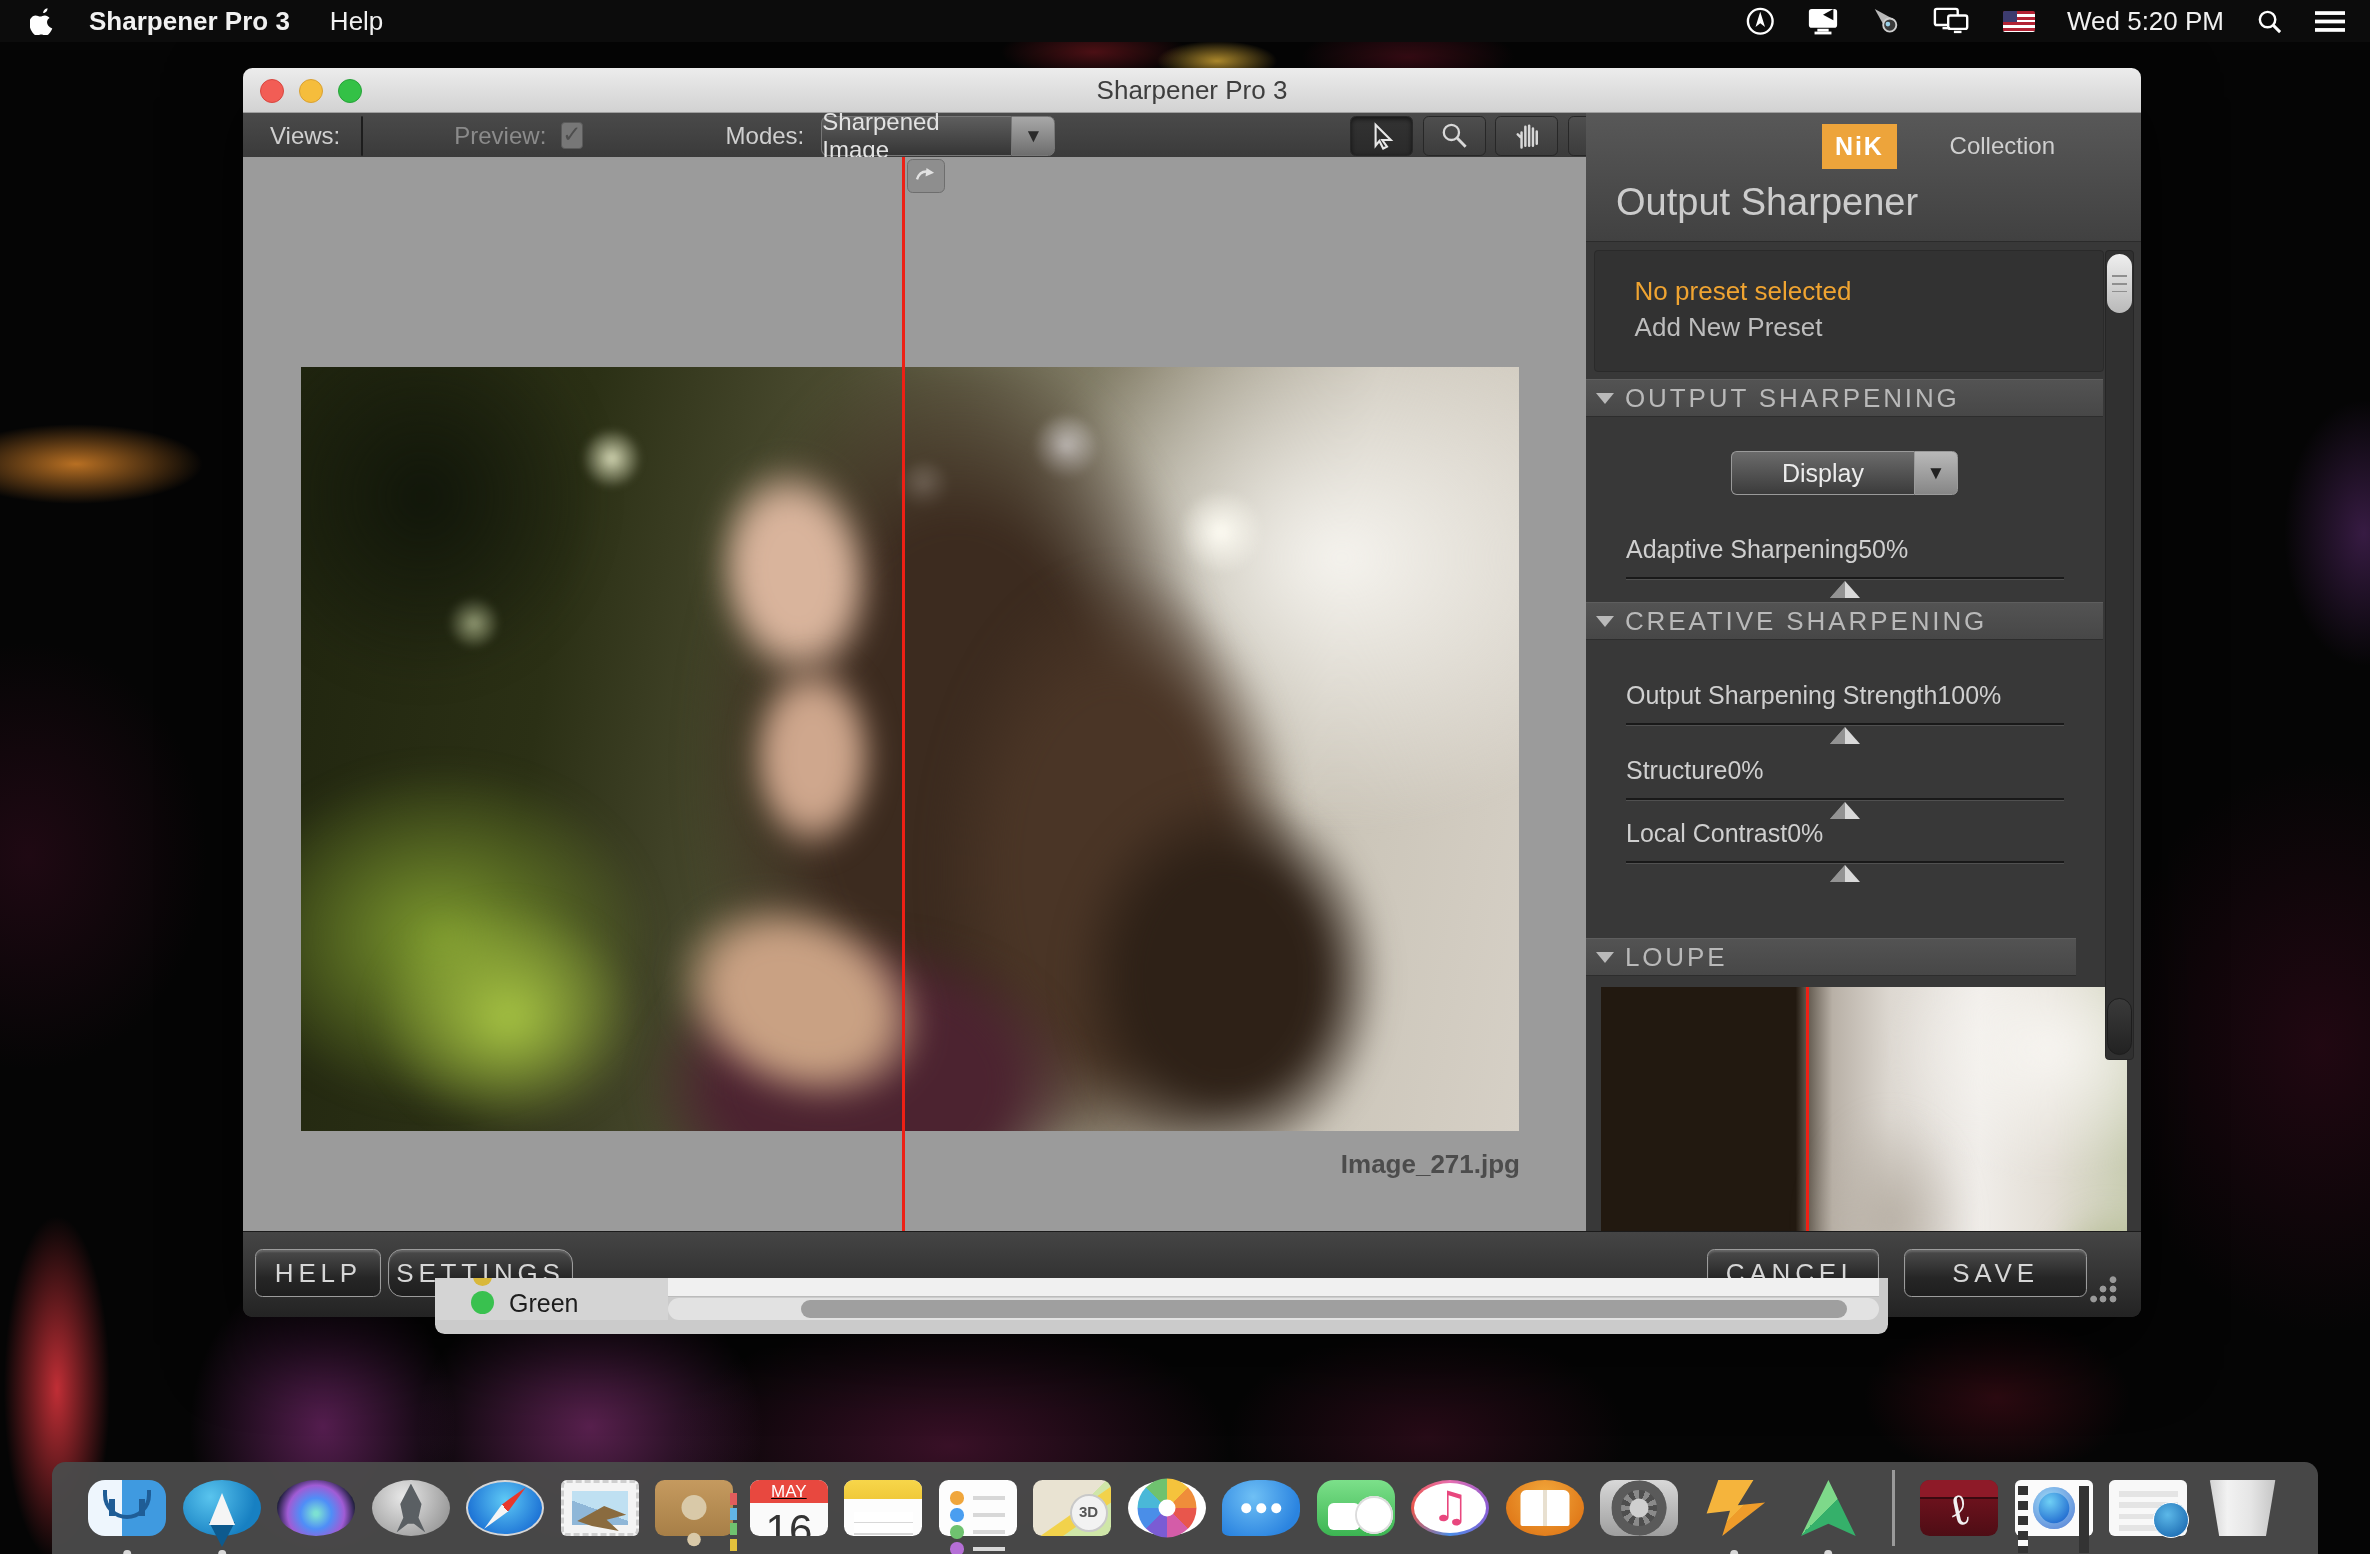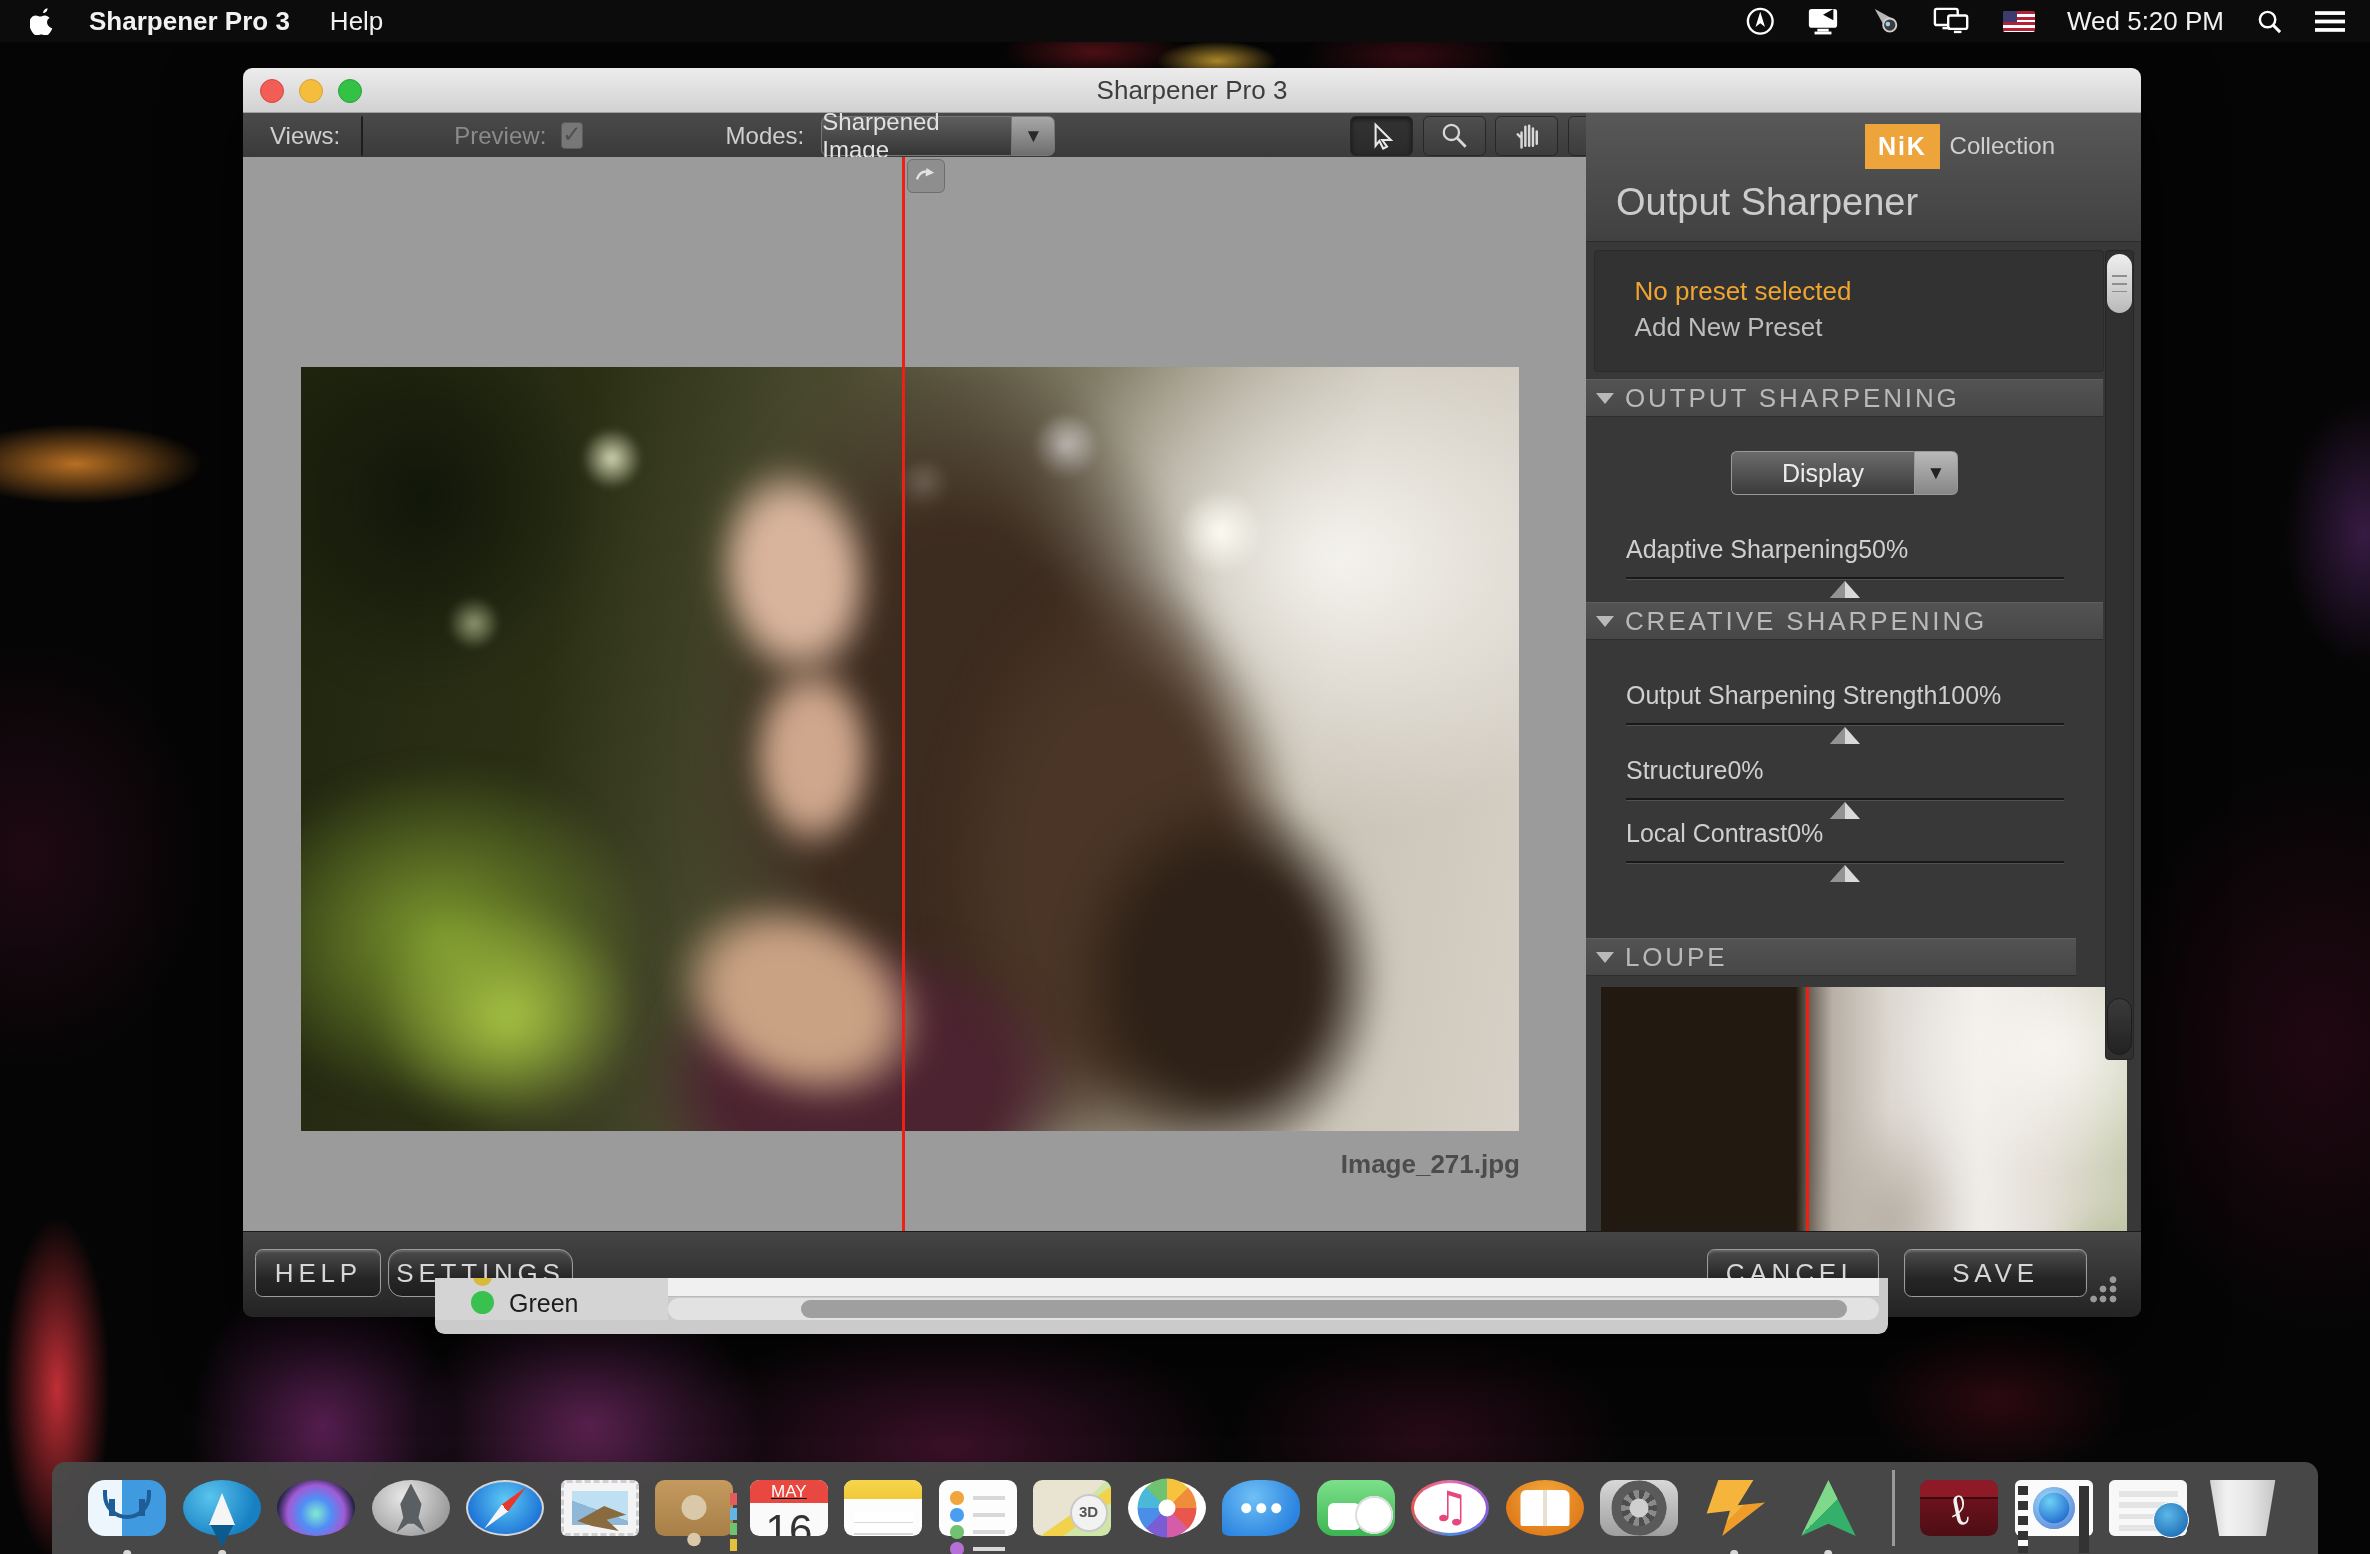--- a/index.html
+++ b/index.html
@@ -80,21 +80,21 @@
   #splitline { position:absolute; left:659px; top:0; width:2.9px; height:1143px; background:#ee2015; }
   #fliphandle { position:absolute; left:664px; top:1.9px; width:38px; height:34px; background:#8e8e8e;
     border:1.9px solid #6e6e6e; border-radius:5.7px; display:flex; align-items:center; justify-content:center; }
   #caption { position:absolute; left:666px; top:992px; width:611px; text-align:right; color:#4c4c4c; }
   #caption .fn { font-weight:bold; font-size:26px; }
   #caption .fi { font-size:24px; margin-top:3.8px; }
 
   
   #panel { position:absolute; left:1343px; top:45px; width:555px; height:1188px; background:#3a3a3a; }
   #panel-head { position:absolute; left:0; top:0; right:0; height:128px; background:linear-gradient(#585858,#414141); }
-  #nik { position:absolute; right:86px; top:11.4px; display:flex; align-items:center; }
+  #nik { position:absolute; right:86px; top:11.4px; display:flex; align-items:center;gap:43px; }
   #nik .badge { background:#eda43b; color:#fff; font-weight:bold; font-size:25px; padding:7.6px 13.3px; letter-spacing:1.9px; }
   #nik .word { color:#cfcfcf; font-size:24px; margin-left:9.5px; }
   #panel-title { position:absolute; left:30px; top:68px; font-size:38px; color:#cccccc; }
   #panel-body { position:absolute; left:0; top:128px; right:0; bottom:0; background:#383838; border-top:1.9px solid #2b2b2b; }
 
   #preset-box { position:absolute; left:7.6px; top:7.6px; width:510px; height:122px; background:#323232;
     border:1px solid #2a2a2a; border-radius:3.8px; }
   #preset-status { position:absolute; left:40px; top:25px; color:#f0a431; font-weight:normal; font-size:26px; }
   #add-preset { position:absolute; left:40px; top:61px; color:#bdbdbd; font-size:26px; }
 

